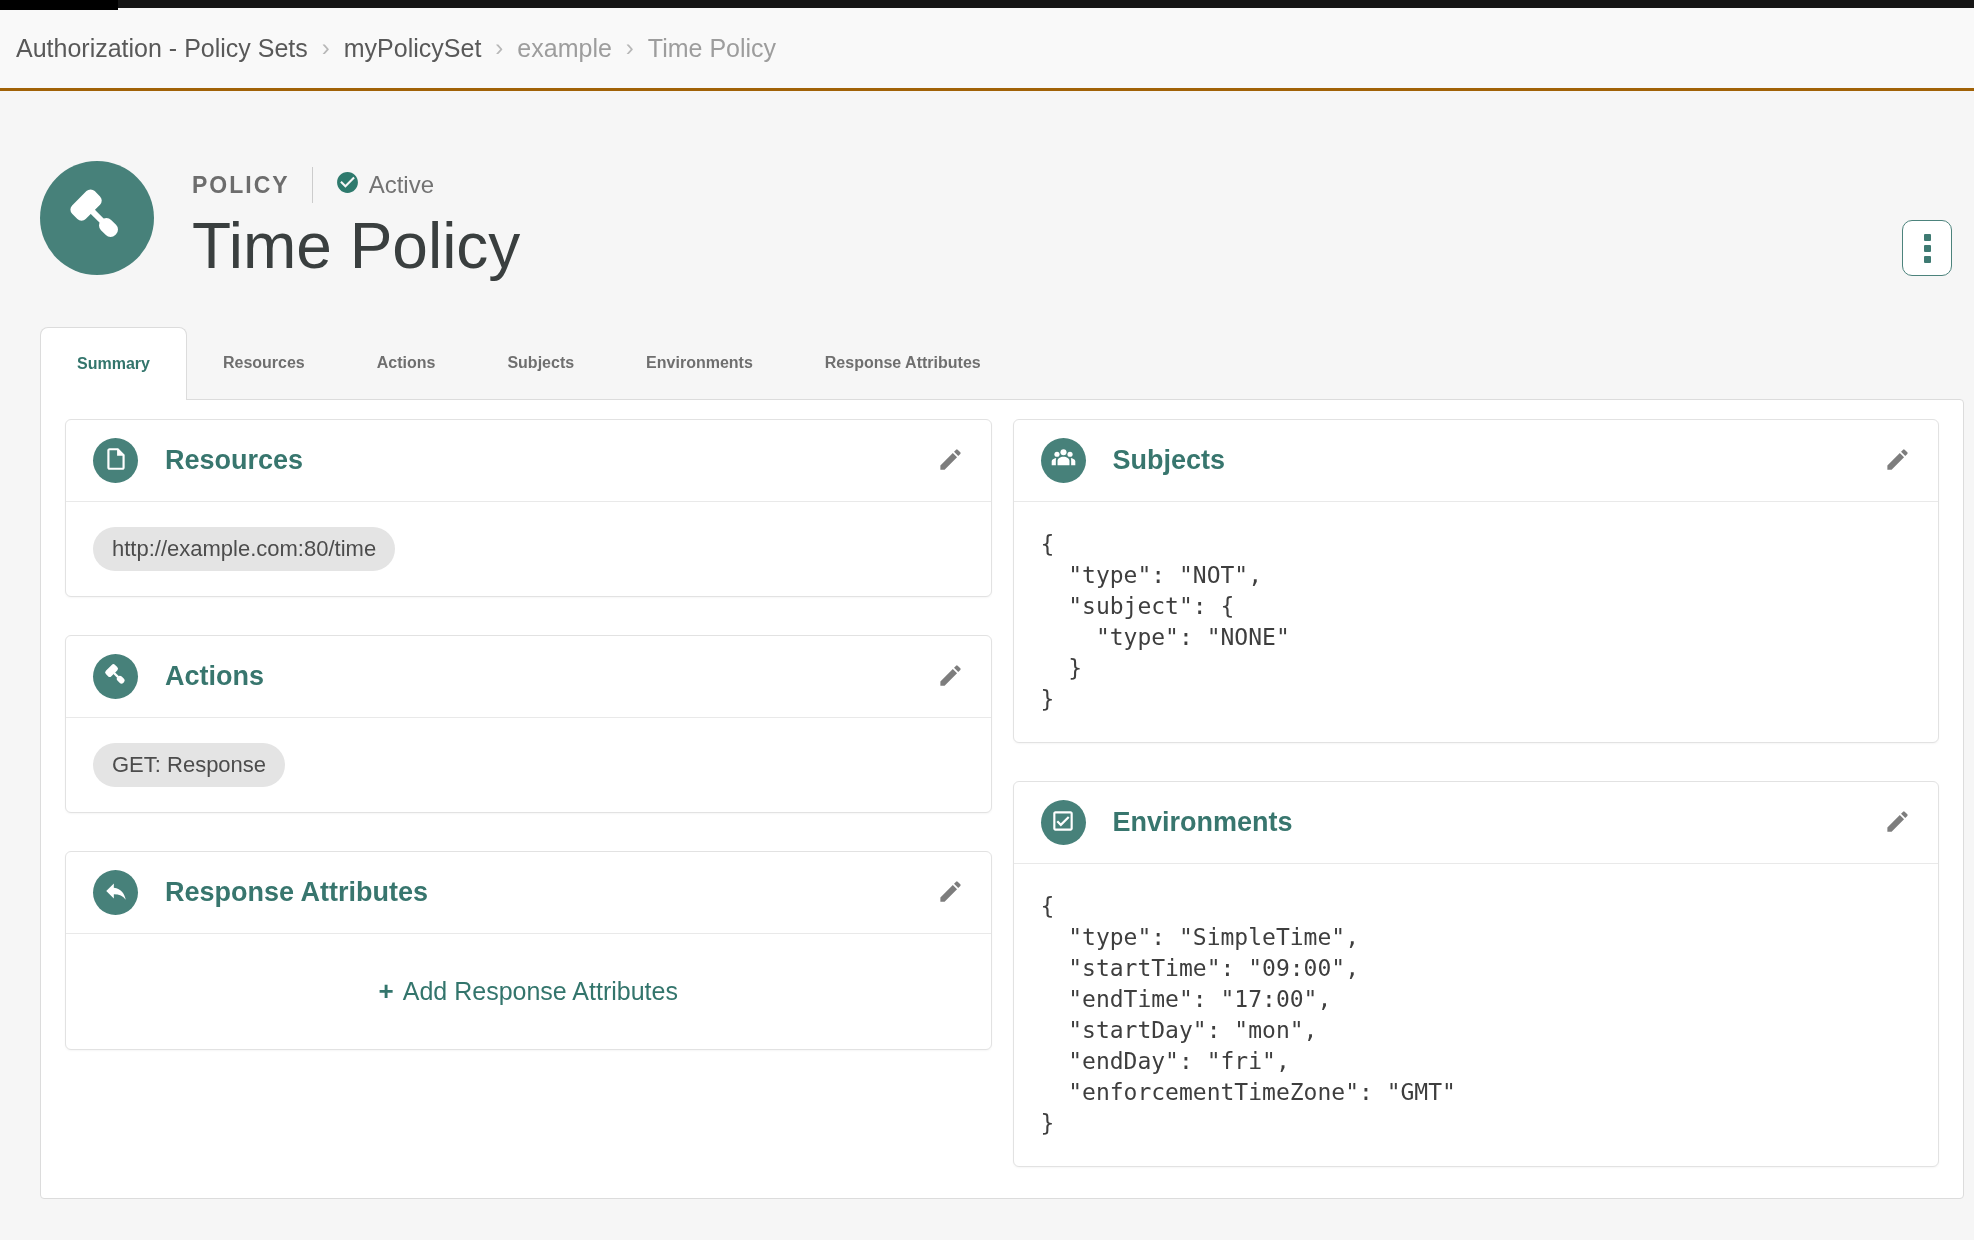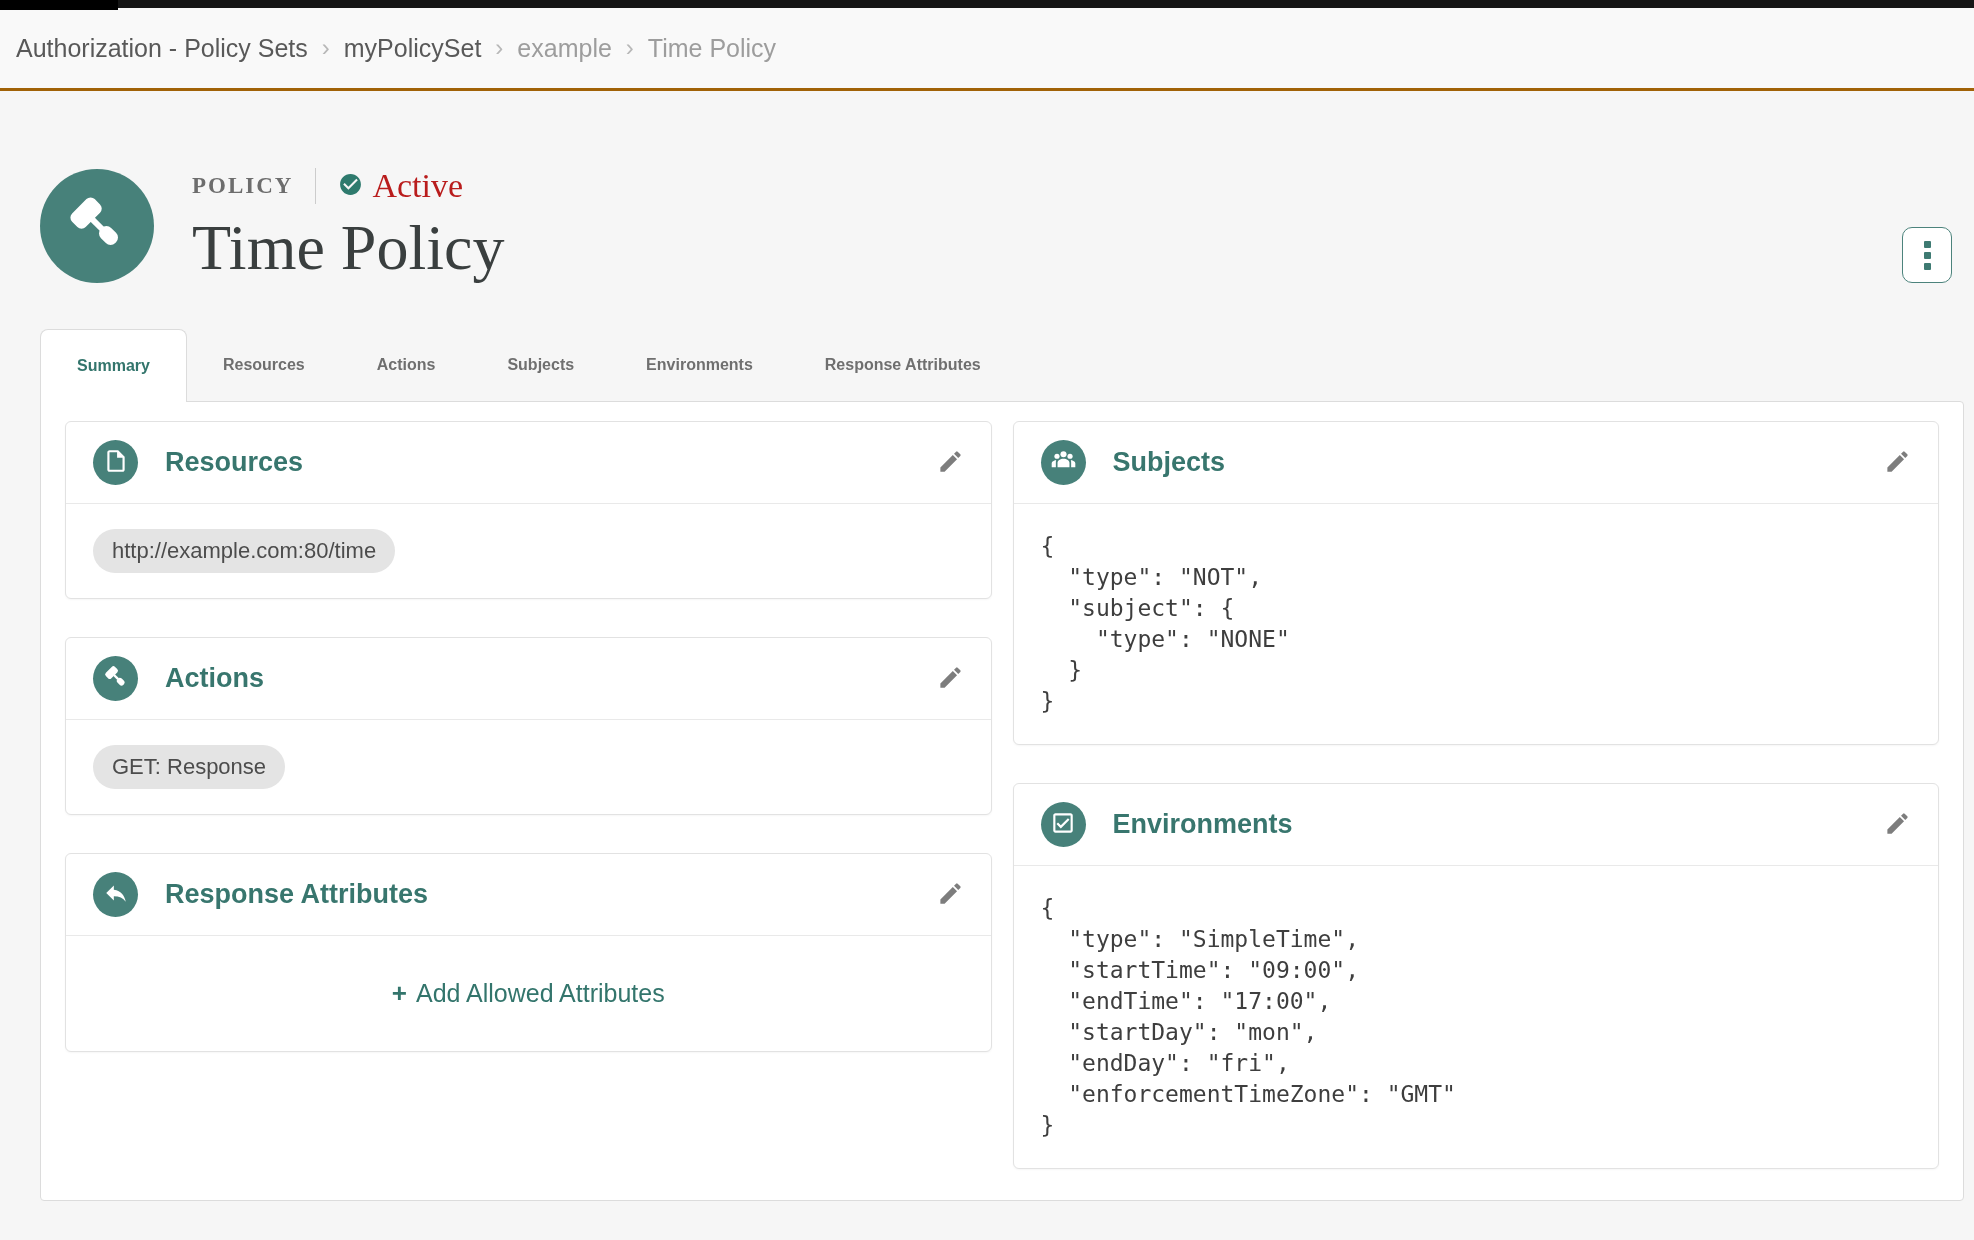--- a/index.html
+++ b/index.html
@@ -23,34 +23,34 @@
     padding: 8px 16px; font-size: 25px;
   }
   .crumb { text-decoration: none; }
   .crumb.dark { color: #595959; }
   .crumb.light { color: #9d9d9d; }
   .crumb-sep { color: #b8b8b8; margin: 0 14px; font-size: 24px; }
 
   .main { padding: 0 10px 0 40px; }
 
   
-  .policy-header { display: flex; align-items: flex-end; margin-top: 64px; font-family: Liberation Serif, serif; }
+  .policy-header { display: flex; align-items: center; margin-top: 64px; }
   .avatar {
     width: 114px; height: 114px; border-radius: 50%;
     background: #47817a; flex: 0 0 auto;
     display: flex; align-items: center; justify-content: center;
   }
   .header-text { margin-left: 38px; flex: 1; min-width: 0; }
   .type-row { display: flex; align-items: center; margin-top: 12px; }
   .type-label {
     font-size: 23px; font-weight: bold; color: #6d6d6d;
     letter-spacing: 2px;
   }
   .v-divider { width: 1px; height: 36px; background: #ccc; margin: 0 22px; }
-  .status-badge { display: flex; align-items: center; color: #b91c1c; font-size: 34px; }
+  .status-badge { display: flex; align-items: center; color: #737373; font-size: 24px; }
   .status-badge svg { margin-right: 9px; }
   .page-title {
     font-size: 64px; font-weight: 300; color: #3a3f3f;
     margin-top: 8px; line-height: 1.1; white-space: nowrap;
   }
   .kebab-btn {
     width: 50px; height: 56px; background: #fff;
     border: 1px solid #4c837c; border-radius: 10px;
     display: flex; flex-direction: column; align-items: center; justify-content: center;
     gap: 4px; margin-top: 60px; margin-right: 12px; cursor: pointer; flex: 0 0 auto;
@@ -252,21 +252,21 @@
               <span>
                 <svg width="27" height="27" viewBox="0 0 24 24">
                   <path fill="#7d7d7d" d="M3 17.25V21h3.75L17.81 9.94l-3.75-3.75L3 17.25zM20.71 7.04a.996.996 0 0 0 0-1.41l-2.34-2.34a.996.996 0 0 0-1.41 0l-1.83 1.83 3.75 3.75 1.83-1.83z"></path>
                 </svg>
               </span>
             </button>
           </div>
           <div class="ra-body">
             <a class="add-link">
               <span class="plus">+</span>
-              <span>Add Allowed Attributes</span>
+              <span>Add Response Attributes</span>
             </a>
           </div>
         </div>
 
       </div>
 
       <div class="col">
 
         <div class="card">
           <div class="card-header">

